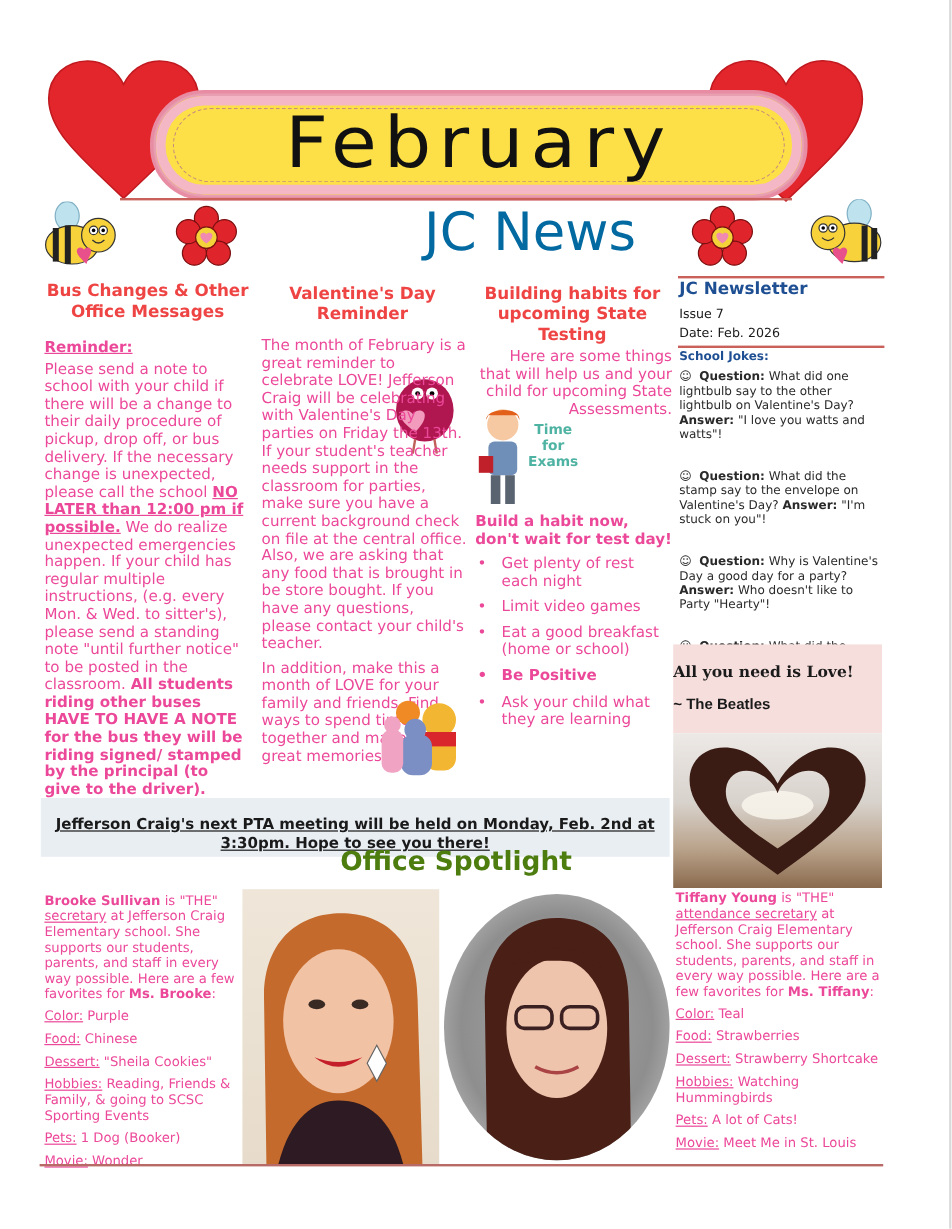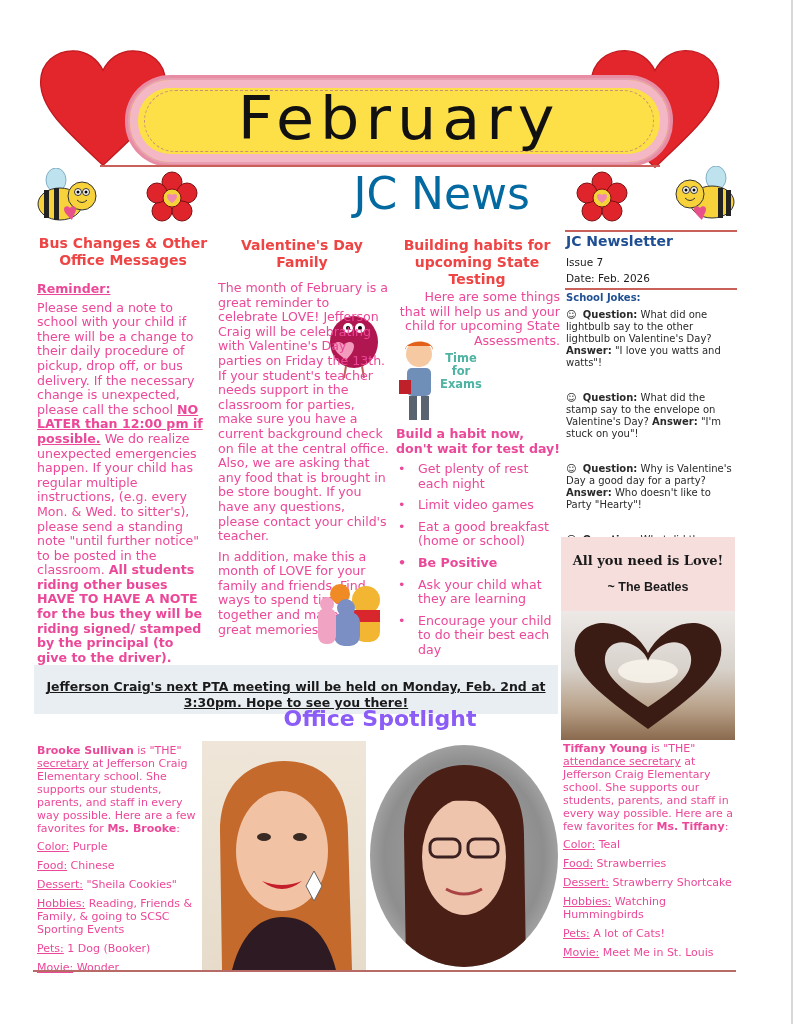--- a/index.html
+++ b/index.html
@@ -45,33 +45,32 @@
 
   .bullets { list-style:none; margin:0; padding:0; }
   .bullets li { position:relative; padding-left:22px; margin-bottom:7px; }
   .bullets li::before { content:"•"; position:absolute; left:2px; top:0; }
 
   .small-text { position:absolute; font-size:10px; line-height:12px; color:#2a2a2a; }
   .small-text p { margin:0 0 23px 0; }
 
   .quote-box {
     position:absolute; left:561px; top:537px; width:174px; height:74px; background:#f6dedd;
-    text-align:center;
   }
   .quote-line1 { font-family:"DejaVu Serif", serif; font-weight:bold; font-size:13px; margin-top:16px; }
   .quote-line2 { font-family:"Liberation Sans", sans-serif; font-weight:bold; font-size:12.5px; margin-top:12px; }
 
   .pta {
     position:absolute; left:34px; top:665px; width:524px; height:35px; background:#e9eef3;
     text-align:center; font-weight:bold; font-size:12.5px; line-height:16px; text-decoration:underline;
     padding-top:14px;
   }
   .spotlight-title {
     position:absolute; left:240px; top:706px; width:280px; text-align:center;
-    font-weight:bold; color:#8b5cf6; font-size:22px;
+    font-weight:bold; color:#4d7c0f; font-size:22px;
   }
   .fav { margin:0 0 5px 0; }
 
   .photo1 {
     position:absolute; left:202px; top:741px; width:164px; height:229px; overflow:hidden;
     background:linear-gradient(#efe6d9,#e7dccb);
   }
   .photo2 {
     position:absolute; left:370px; top:745px; width:188px; height:222px; overflow:hidden;
     border-radius:50%; background:radial-gradient(ellipse at center,#a8a8a8 0%,#8e8e8e 60%,#c9c9c9 95%,#ffffff 100%);
@@ -152,21 +151,21 @@
 <div class="masthead">JC News</div>
 
 <div class="col-head" style="left:36px;top:235px;width:174px;">Bus Changes &amp; Other Office Messages</div>
 <div class="body-text" style="left:37px;top:282px;width:170px;">
   <p style="margin-bottom:4px;"><span class="b u">Reminder:</span></p>
   <p>
     <span>Please send a note to school with your child if there will be a change to their daily procedure of pickup, drop off, or bus delivery. If the necessary change is unexpected, please call the school </span><span class="u b">NO LATER than 12:00 pm if possible.</span><span> We do realize unexpected emergencies happen. If your child has regular multiple instructions, (e.g. every Mon. &amp; Wed. to sitter's), please send a standing note "until further notice" to be posted in the classroom. </span><span class="b">All students riding other buses HAVE TO HAVE A NOTE for the bus they will be riding signed/ stamped by the principal (to give to the driver).</span>
   </p>
 </div>
 
-<div class="col-head" style="left:216px;top:237px;width:172px;">Valentine's Day Family</div>
+<div class="col-head" style="left:216px;top:237px;width:172px;">Valentine's Day Reminder</div>
 <svg class="abs" style="left:318px;top:308px;width:72px;height:72px;" viewBox="0 0 72 72">
   <ellipse cx="36" cy="34" rx="24" ry="26" fill="#b0164f"></ellipse>
   <circle cx="30" cy="20" r="5" fill="#fff"></circle>
     <circle cx="42" cy="20" r="5" fill="#fff"></circle>
   <circle cx="30" cy="20" r="2" fill="#000"></circle>
     <circle cx="42" cy="20" r="2" fill="#000"></circle>
   <path d="M28 52 C20 46 16 42 16 38 C16 34 22 32 26 37 C30 32 36 34 36 38 C36 42 34 46 28 52Z" fill="#f29bbd"></path>
   <path d="M28 58 L26 70 M44 58 L46 70" stroke="#c0605a" stroke-width="2"></path>
 </svg>
 <div class="body-text" style="left:218px;top:281px;width:172px;">
@@ -195,21 +194,20 @@
   <rect x="26" y="58" width="8" height="24" fill="#5a6470"></rect>
 </svg>
 <div class="abs" style="left:440px;top:352px;width:42px;text-align:center;font-size:11.5px;line-height:13px;color:#4fb3a3;font-weight:bold;">Time for Exams</div>
 <div class="body-text b" style="left:396px;top:427px;width:164px;">Build a habit now, don't wait for test day!</div>
 <ul class="body-text bullets" style="left:396px;top:462px;width:164px;">
   <li>Get plenty of rest each night</li>
   <li>Limit video games</li>
   <li>Eat a good breakfast (home or school)</li>
   <li class="b">Be Positive</li>
   <li>Ask your child what they are learning</li>
-  <li>Encourage your child to do their best each day</li>
 </ul>
 
 <div class="rule" style="left:565px;top:230px;width:172px;"></div>
 <div class="abs b" style="left:566px;top:233px;font-size:14px;color:#1f4f93;text-align:right;">JC Newsletter</div>
 <div class="abs" style="left:566px;top:256px;font-size:10.5px;">Issue 7</div>
 <div class="abs" style="left:566px;top:272px;font-size:10.5px;">Date: Feb. 2026</div>
 <div class="rule" style="left:565px;top:288px;width:172px;"></div>
 <div class="abs b" style="left:566px;top:292px;font-size:10px;color:#1f4f93;">School Jokes:</div>
 <div class="small-text" style="left:566px;top:309px;width:170px;">
   <p>☺&nbsp; <span class="b">Question:</span> <span>What did one lightbulb say to the other lightbulb on Valentine's Day?</span> <span class="b">Answer:</span> <span>"I love you watts and watts"!</span></p>

